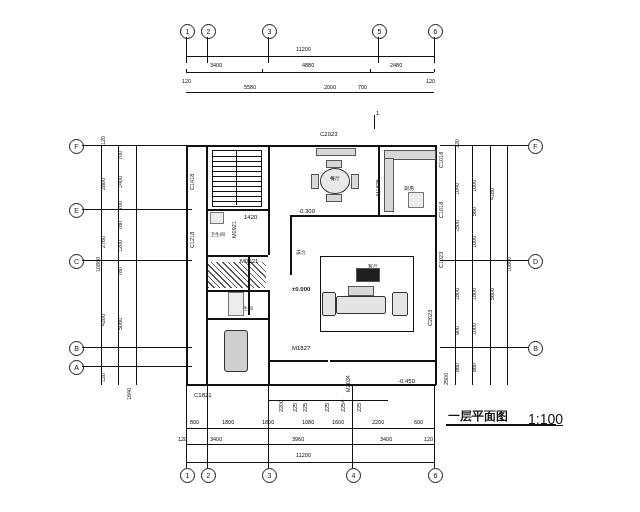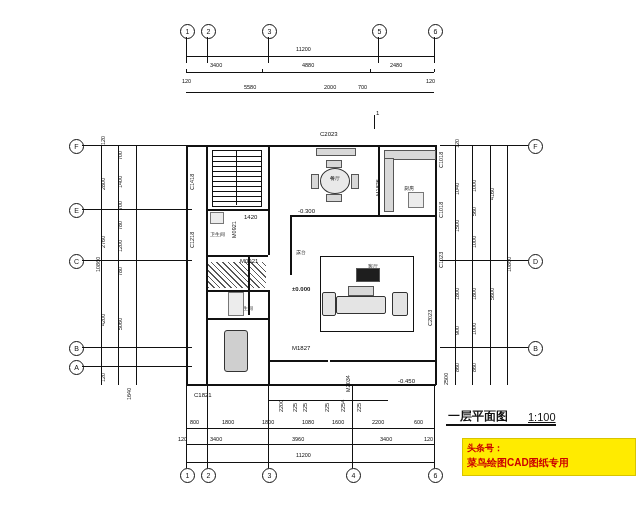--- a/index.html
+++ b/index.html
@@ -11,21 +11,21 @@
        display:flex;align-items:center;justify-content:center;font-size:7px;color:#111;background:#fff;}
   .hline{position:absolute;background:#111;height:1px;}
   .vline{position:absolute;background:#111;width:1px;}
   .hthick{position:absolute;background:#111;height:2px;}
   .vthick{position:absolute;background:#111;width:2px;}
   .wall{position:absolute;background:#111;}
   .room{position:absolute;border:1px solid #111;}
   .gray{position:absolute;background:#d8d8d8;border:1px solid #555;}
   .lgray{position:absolute;background:#ececec;border:1px solid #777;}
   .title{position:absolute;font-size:12px;font-weight:bold;color:#111;}
-  .scale{position:absolute;font-size:11px;color:#111;text-decoration:underline;}
+  .scale{position:absolute;font-size:14px;color:#111;text-decoration:underline;}
   .stamp{position:absolute;background:#ffeb00;border:1px solid #d8c400;}
   .stamp .l1{position:absolute;left:4px;top:3px;font-size:9px;color:#c00;font-weight:bold;}
   .stamp .l2{position:absolute;left:4px;top:17px;font-size:10px;color:#c00;font-weight:bold;}
   .tick{position:absolute;background:#111;width:1px;height:3px;}
   .dim{position:absolute;font-size:5.5px;color:#111;white-space:nowrap;}
   .vdim{position:absolute;font-size:5.5px;color:#111;white-space:nowrap;
         transform-origin:0 0;transform:rotate(-90deg);}
   .stair{position:absolute;border:1px solid #111;background:#fff;}
   .stair i{position:absolute;left:0;right:0;height:1px;background:#111;}
   .sofa{position:absolute;border:1px solid #333;background:#e4e4e4;border-radius:2px;}
@@ -295,18 +295,14 @@
   <div class="dim" style="left:380px;top:436px;">3400</div>
   <div class="dim" style="left:424px;top:436px;">120</div>
 
   <div class="hline" style="left:186px;top:462px;width:248px;"></div>
   <div class="dim" style="left:296px;top:452px;">11200</div>
 
   <div class="title" style="left:448px;top:408px;">一层平面图</div>
   <div class="scale" style="left:528px;top:411px;">1:100</div>
   <div class="hthick" style="left:446px;top:424px;width:110px;"></div>
 
-  <div class="stamp" style="left:462px;top:438px;width:172px;height:36px;">
-    <div class="l1">头条号：</div>
-    <div class="l2">菜鸟绘图CAD图纸专用</div>
-  </div>
 
 </div>
 
 </body></html>

